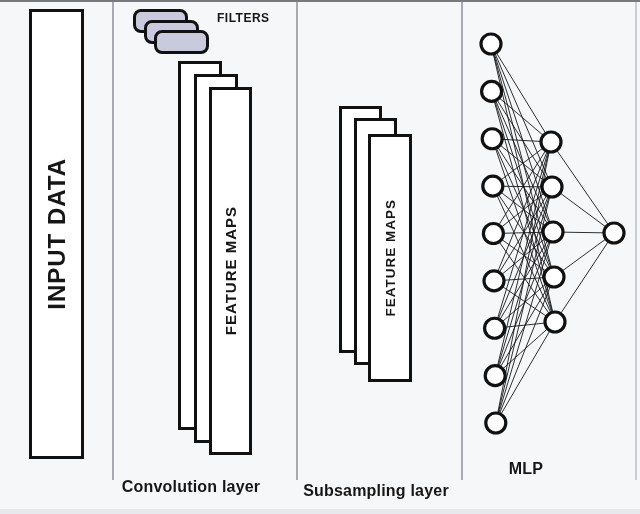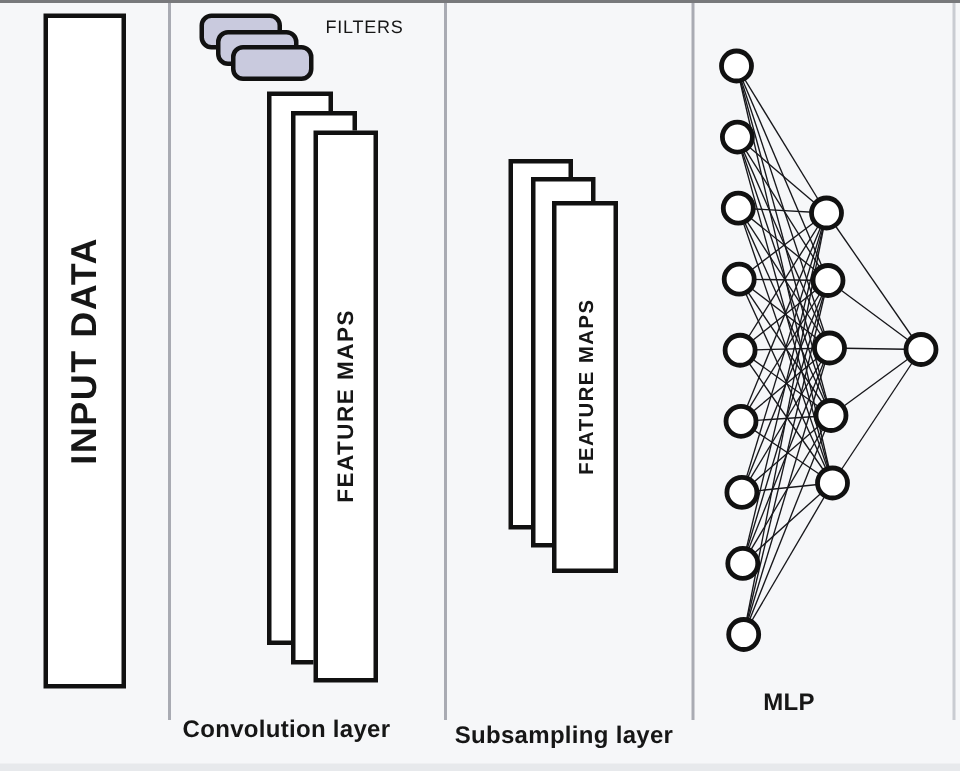--- a/index.html
+++ b/index.html
@@ -21,21 +21,21 @@
        display:flex;align-items:center;justify-content:center;}
   .vtext{writing-mode:vertical-rl;transform:rotate(180deg);font-weight:bold;white-space:nowrap;}
 
   .input-box{left:29px;top:9px;width:55px;height:450px;}
   .input-box .vtext{font-size:24px;letter-spacing:1px;}
 
   .filter{position:absolute;width:55px;height:24px;border:3px solid #111111;border-radius:8px;box-sizing:border-box;}
   .filter.f1{left:133px;top:9px;}
   .filter.f2{left:144px;top:20px;}
   .filter.f3{left:154px;top:30px;}
-  .filters-label{position:absolute;left:217px;top:11px;font-weight:normal;font-size:12px;letter-spacing:.5px;}
+  .filters-label{position:absolute;left:217px;top:11px;font-weight:bold;font-size:12px;letter-spacing:.5px;}
 
   .conv-back{left:178px;top:61px;width:44px;height:369px;}
   .conv-mid {left:194px;top:74px;width:44px;height:369px;}
   .conv-front{left:209px;top:87px;width:43px;height:368px;}
   .conv-front .vtext{font-size:15px;letter-spacing:1px;}
 
   .sub-back{left:339px;top:106px;width:43px;height:247px;}
   .sub-mid {left:354px;top:118px;width:43px;height:247px;}
   .sub-front{left:368px;top:134px;width:44px;height:248px;}
   .sub-front .vtext{font-size:13.5px;letter-spacing:1px;}

